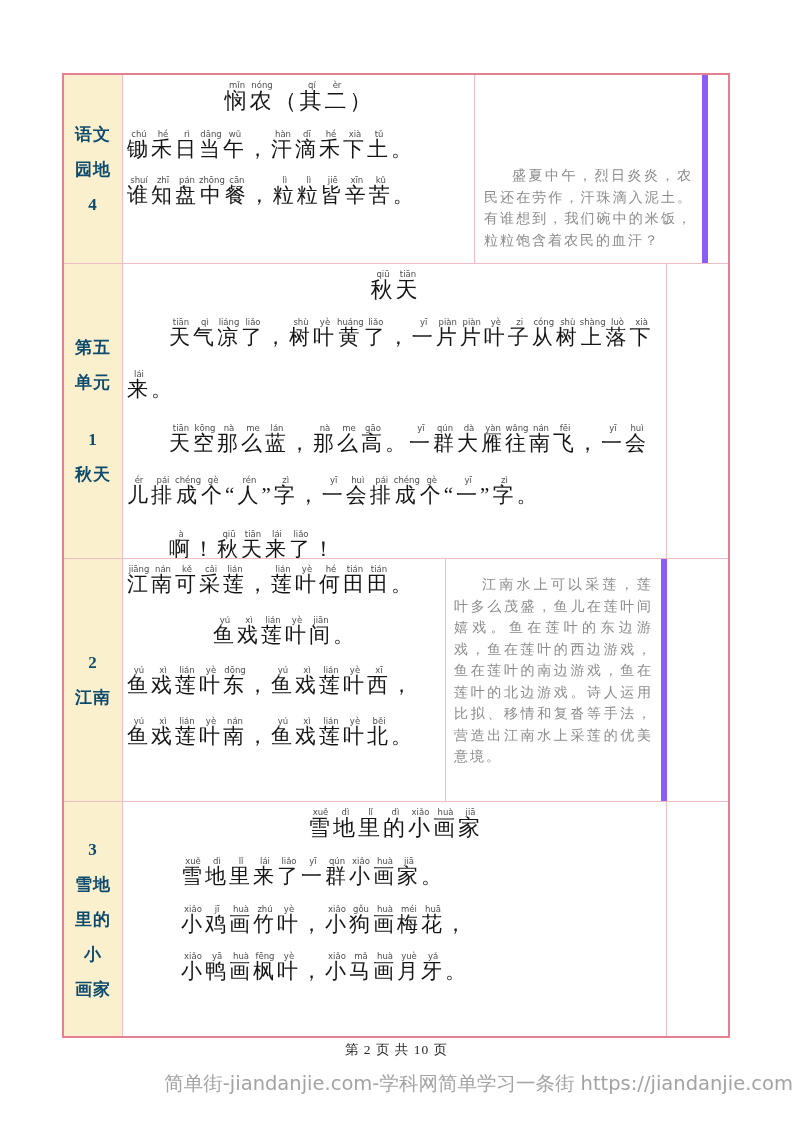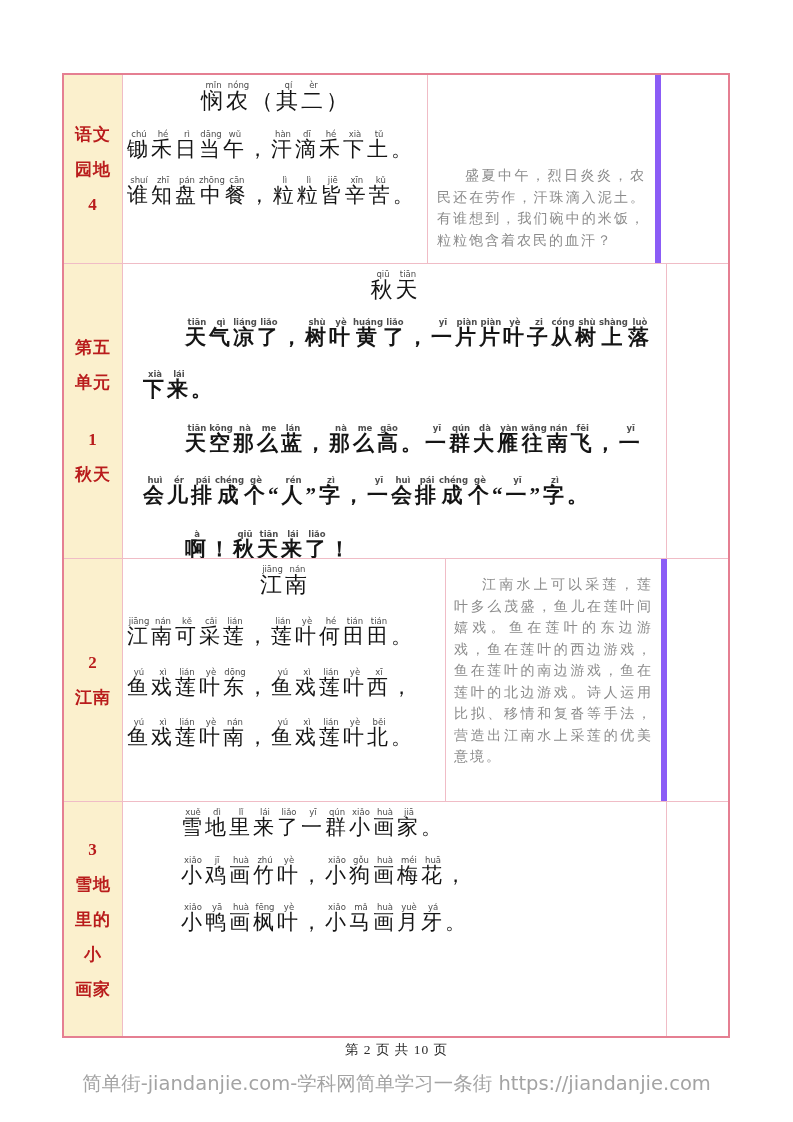--- a/index.html
+++ b/index.html
@@ -15,49 +15,49 @@
   .row { display:flex; border-bottom:1px solid #f0bcc6; box-sizing:border-box; }
   .row.last { border-bottom:none; }
   .r1 { height:189px; } .r2 { height:295px; } .r3 { height:243px; } .r4 { height:234px; }
   .cell { box-sizing:border-box; }
   .label-cell {
     width:59px; background:#fbf0cd; border-right:1px solid #f0bcc6;
     display:flex; flex-direction:column; align-items:center; justify-content:center;
     gap:40px; flex-shrink:0;
   }
   .label-group { display:flex; flex-direction:column; align-items:center; gap:18px; }
-  .label-line { font-size:17px; font-weight:bold; color:#b91c1c; letter-spacing:1px; line-height:1; }
+  .label-line { font-size:17px; font-weight:bold; color:#0c4a6e; letter-spacing:1px; line-height:1; }
   .content-cell { border-right:1px solid #f0bcc6; padding:6px 2px 0 4px; overflow:hidden; }
-  .cw1 { width:305px; } .cw2 { width:544px; } .cw3 { width:323px; }
+  .cw1 { width:352px; } .cw2 { width:544px; } .cw3 { width:323px; }
   .notes-cell { border-right:6px solid #8b5cf6; color:#8b8b8b; overflow:hidden; }
   .nw1 { width:233px; padding:90px 9px 0 9px; }
   .nw3 { width:221px; padding:15px 8px 0 8px; }
   .notes-cell p {
     margin:0; font-size:14px; line-height:21.5px; letter-spacing:2px;
     text-indent:2em; text-align:justify; color:#8b8b8b;
   }
   .spacer-cell { flex:1; background:#fff; }
   
   .line { font-size:21px; letter-spacing:3px; color:#151515; line-height:1.55; margin:0 0 10px 0; }
   .line.title { font-size:22px; margin-bottom:12px; }
   .line.center { text-align:center; }
   .line.author { font-size:17px; color:#6f6f6f; margin-bottom:10px; }
   .line.author rt { color:#8a8a8a; }
   ruby { ruby-align:center; }
   rt { font-size:8.5px; color:#4d4d4d; letter-spacing:0; font-family:"DejaVu Sans", sans-serif; }
-  .para { font-size:21px; letter-spacing:3px; color:#151515; line-height:52px; text-indent:2em; margin:0 0 2px 16px;font-weight:bold; }
+  .para { font-size:21px; letter-spacing:3px; color:#151515; line-height:52px; text-indent:2em; margin:0 0 2px 0; }
   .indent-lines { padding-left:54px; }
   .r4 .line { margin-bottom:12px; }
   .r3 .line { margin-bottom:15px; }
   .page-footer {
     position:absolute; left:0; top:1041px; width:100%; text-align:center;
     font-size:13.5px; color:#2a2a2a; letter-spacing:1px;
   }
   .watermark {
-    position:absolute; left:0; top:1070px; width:100%; text-align:center;
+    position:absolute; left:0; top:1070px; width:100%; text-align:right;
     font-size:19.5px; color:#a3a3a3; font-family:"DejaVu Sans", sans-serif;
   }
 </style>
 </head>
 <body>
 
 <div class="doc-table">
 
   <div class="row r1">
     <div class="cell label-cell">
@@ -99,42 +99,43 @@
   </div>
 
   <div class="row r3">
     <div class="cell label-cell">
         <div class="label-group">
           <div class="label-line">2</div>
           <div class="label-line">江南</div>
         </div>
       </div>
     <div class="cell content-cell cw3">
-      <div class="line title center"><ruby>江<rt>jiāng</rt></ruby><ruby>南<rt>nán</rt></ruby></div>
       <div class="line"><ruby>江<rt>jiāng</rt></ruby><ruby>南<rt>nán</rt></ruby><ruby>可<rt>kě</rt></ruby><ruby>采<rt>cǎi</rt></ruby><ruby>莲<rt>lián</rt></ruby><ruby>，<rt></rt></ruby><ruby>莲<rt>lián</rt></ruby><ruby>叶<rt>yè</rt></ruby><ruby>何<rt>hé</rt></ruby><ruby>田<rt>tián</rt></ruby><ruby>田<rt>tián</rt></ruby><ruby>。<rt></rt></ruby></div>
+      <div class="line center"><ruby>鱼<rt>yú</rt></ruby><ruby>戏<rt>xì</rt></ruby><ruby>莲<rt>lián</rt></ruby><ruby>叶<rt>yè</rt></ruby><ruby>间<rt>jiān</rt></ruby><ruby>。<rt></rt></ruby></div>
       <div class="line"><ruby>鱼<rt>yú</rt></ruby><ruby>戏<rt>xì</rt></ruby><ruby>莲<rt>lián</rt></ruby><ruby>叶<rt>yè</rt></ruby><ruby>东<rt>dōng</rt></ruby><ruby>，<rt></rt></ruby><ruby>鱼<rt>yú</rt></ruby><ruby>戏<rt>xì</rt></ruby><ruby>莲<rt>lián</rt></ruby><ruby>叶<rt>yè</rt></ruby><ruby>西<rt>xī</rt></ruby><ruby>，<rt></rt></ruby></div>
       <div class="line"><ruby>鱼<rt>yú</rt></ruby><ruby>戏<rt>xì</rt></ruby><ruby>莲<rt>lián</rt></ruby><ruby>叶<rt>yè</rt></ruby><ruby>南<rt>nán</rt></ruby><ruby>，<rt></rt></ruby><ruby>鱼<rt>yú</rt></ruby><ruby>戏<rt>xì</rt></ruby><ruby>莲<rt>lián</rt></ruby><ruby>叶<rt>yè</rt></ruby><ruby>北<rt>běi</rt></ruby><ruby>。<rt></rt></ruby></div>
     </div>
     <div class="cell notes-cell nw3">
         <p>江南水上可以采莲，莲叶多么茂盛，鱼儿在莲叶间嬉戏。鱼在莲叶的东边游戏，鱼在莲叶的西边游戏，鱼在莲叶的南边游戏，鱼在莲叶的北边游戏。诗人运用比拟、移情和复沓等手法，营造出江南水上采莲的优美意境。</p>
       </div>
     <div class="cell spacer-cell"></div>
   </div>
 
   <div class="row r4 last">
     <div class="cell label-cell">
         <div class="label-group">
           <div class="label-line">3</div>
           <div class="label-line">雪地</div>
           <div class="label-line">里的</div>
           <div class="label-line">小</div>
           <div class="label-line">画家</div>
         </div>
       </div>
     <div class="cell content-cell cw2">
+      <div class="line title center"><ruby>雪<rt>xuě</rt></ruby><ruby>地<rt>dì</rt></ruby><ruby>里<rt>lǐ</rt></ruby><ruby>的<rt>dì</rt></ruby><ruby>小<rt>xiǎo</rt></ruby><ruby>画<rt>huà</rt></ruby><ruby>家<rt>jiā</rt></ruby></div>
       <div class="indent-lines">
         <div class="line"><ruby>雪<rt>xuě</rt></ruby><ruby>地<rt>dì</rt></ruby><ruby>里<rt>lǐ</rt></ruby><ruby>来<rt>lái</rt></ruby><ruby>了<rt>liǎo</rt></ruby><ruby>一<rt>yī</rt></ruby><ruby>群<rt>qún</rt></ruby><ruby>小<rt>xiǎo</rt></ruby><ruby>画<rt>huà</rt></ruby><ruby>家<rt>jiā</rt></ruby><ruby>。<rt></rt></ruby></div>
         <div class="line"><ruby>小<rt>xiǎo</rt></ruby><ruby>鸡<rt>jī</rt></ruby><ruby>画<rt>huà</rt></ruby><ruby>竹<rt>zhú</rt></ruby><ruby>叶<rt>yè</rt></ruby><ruby>，<rt></rt></ruby><ruby>小<rt>xiǎo</rt></ruby><ruby>狗<rt>gǒu</rt></ruby><ruby>画<rt>huà</rt></ruby><ruby>梅<rt>méi</rt></ruby><ruby>花<rt>huā</rt></ruby><ruby>，<rt></rt></ruby></div>
         <div class="line"><ruby>小<rt>xiǎo</rt></ruby><ruby>鸭<rt>yā</rt></ruby><ruby>画<rt>huà</rt></ruby><ruby>枫<rt>fēng</rt></ruby><ruby>叶<rt>yè</rt></ruby><ruby>，<rt></rt></ruby><ruby>小<rt>xiǎo</rt></ruby><ruby>马<rt>mǎ</rt></ruby><ruby>画<rt>huà</rt></ruby><ruby>月<rt>yuè</rt></ruby><ruby>牙<rt>yá</rt></ruby><ruby>。<rt></rt></ruby></div>
       </div>
     </div>
     <div class="cell spacer-cell"></div>
   </div>
 
 </div>

